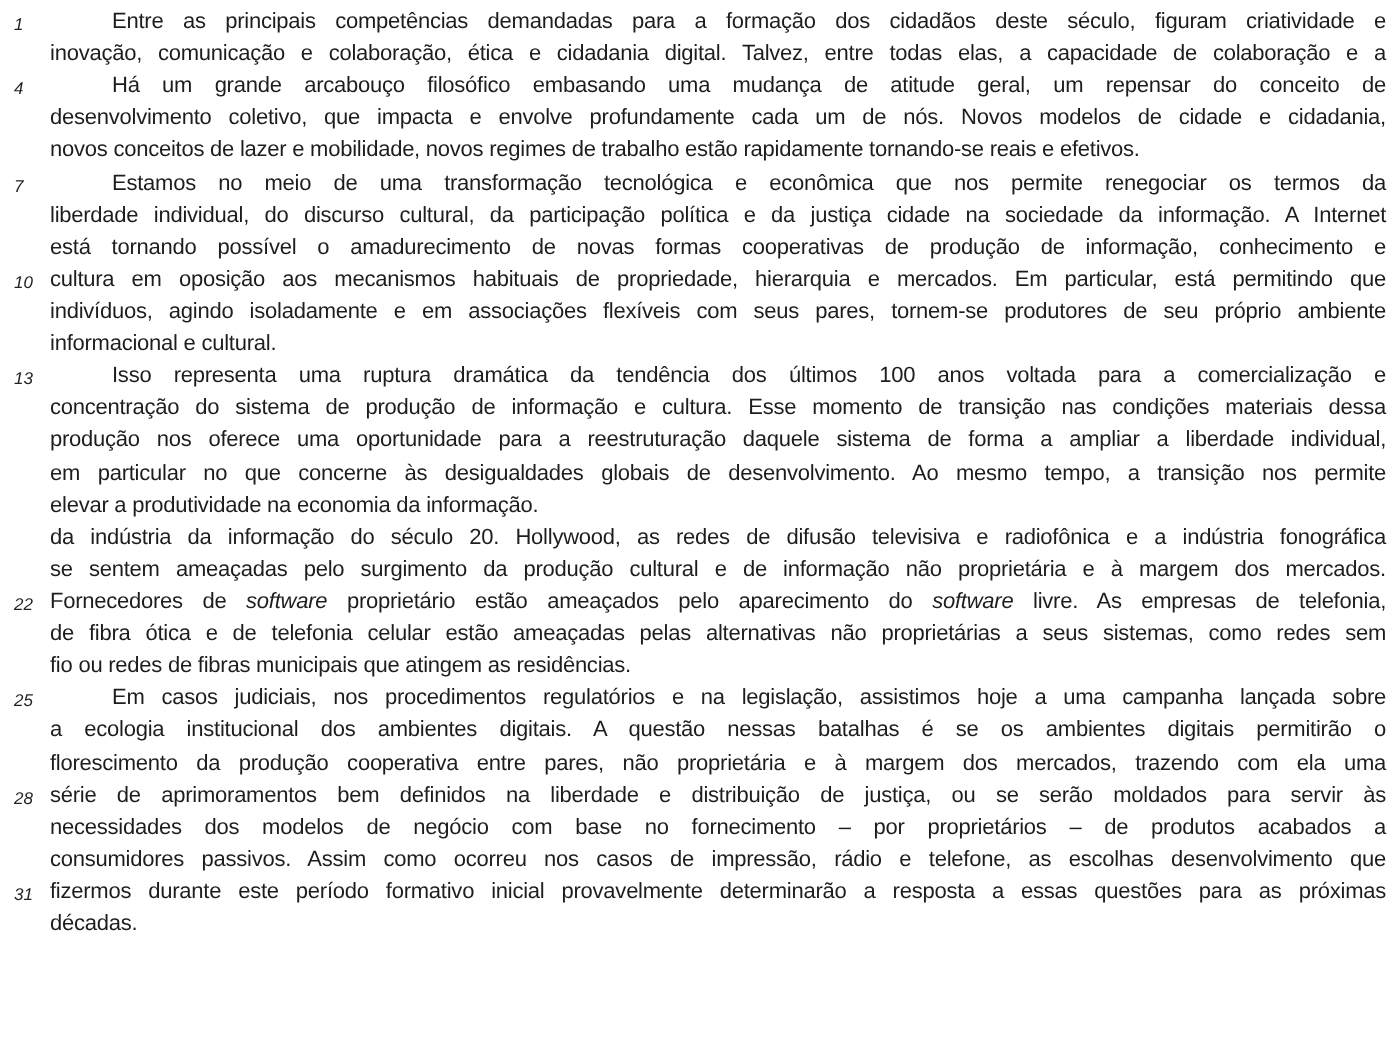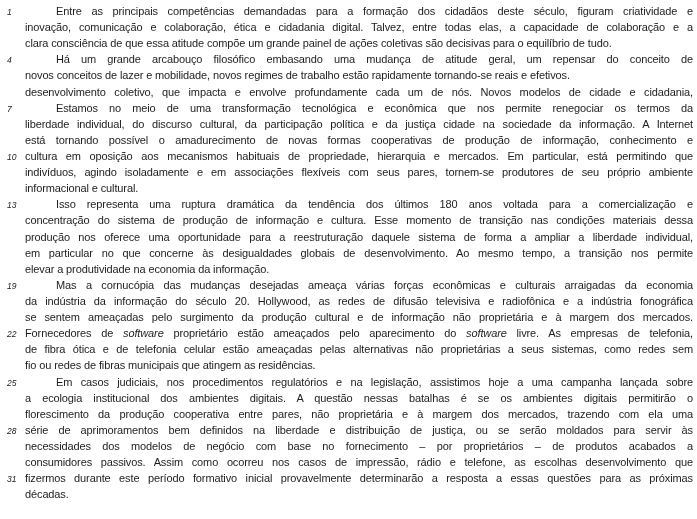--- a/index.html
+++ b/index.html
@@ -52,34 +52,30 @@
   <div>
       <div class="line">
         <span class="num">1</span>
         <div class="text indent">Entre as principais competências demandadas para a formação dos cidadãos deste século, figuram criatividade e</div>
       </div>
       <div class="line">
         <span class="num"></span>
         <div class="text">inovação, comunicação e colaboração, ética e cidadania digital. Talvez, entre todas elas, a capacidade de colaboração e a</div>
       </div>
       <div class="line">
-        <span class="num"></span>
-        <div class="text end">clara consciência de que essa atitude compõe um grande painel de ações coletivas são decisivas para o equilíbrio de tudo.</div>
-      </div>
-      <div class="line">
         <span class="num">4</span>
         <div class="text indent">Há um grande arcabouço filosófico embasando uma mudança de atitude geral, um repensar do conceito de</div>
       </div>
       <div class="line">
         <span class="num"></span>
-        <div class="text end">novos conceitos de lazer e mobilidade, novos regimes de trabalho estão rapidamente tornando-se reais e efetivos.</div>
+        <div class="text">desenvolvimento coletivo, que impacta e envolve profundamente cada um de nós. Novos modelos de cidade e cidadania,</div>
       </div>
       <div class="line">
         <span class="num"></span>
-        <div class="text">desenvolvimento coletivo, que impacta e envolve profundamente cada um de nós. Novos modelos de cidade e cidadania,</div>
+        <div class="text end">novos conceitos de lazer e mobilidade, novos regimes de trabalho estão rapidamente tornando-se reais e efetivos.</div>
       </div>
       <div class="line">
         <span class="num">7</span>
         <div class="text indent">Estamos no meio de uma transformação tecnológica e econômica que nos permite renegociar os termos da</div>
       </div>
       <div class="line">
         <span class="num"></span>
         <div class="text">liberdade individual, do discurso cultural, da participação política e da justiça cidade na sociedade da informação. A Internet</div>
       </div>
       <div class="line">
@@ -93,41 +89,37 @@
       <div class="line">
         <span class="num"></span>
         <div class="text">indivíduos, agindo isoladamente e em associações flexíveis com seus pares, tornem-se produtores de seu próprio ambiente</div>
       </div>
       <div class="line">
         <span class="num"></span>
         <div class="text end">informacional e cultural.</div>
       </div>
       <div class="line">
         <span class="num">13</span>
-        <div class="text indent">Isso representa uma ruptura dramática da tendência dos últimos 180 anos voltada para a comercialização e</div>
+        <div class="text indent">Isso representa uma ruptura dramática da tendência dos últimos 100 anos voltada para a comercialização e</div>
       </div>
       <div class="line">
         <span class="num"></span>
         <div class="text">concentração do sistema de produção de informação e cultura. Esse momento de transição nas condições materiais dessa</div>
       </div>
       <div class="line">
         <span class="num"></span>
         <div class="text">produção nos oferece uma oportunidade para a reestruturação daquele sistema de forma a ampliar a liberdade individual,</div>
       </div>
       <div class="line">
         <span class="num"></span>
         <div class="text">em particular no que concerne às desigualdades globais de desenvolvimento. Ao mesmo tempo, a transição nos permite</div>
       </div>
       <div class="line">
         <span class="num"></span>
         <div class="text end">elevar a produtividade na economia da informação.</div>
-      </div>
-      <div class="line">
-        <span class="num">19</span>
-        <div class="text indent">Mas a cornucópia das mudanças desejadas ameaça várias forças econômicas e culturais arraigadas da economia</div>
       </div>
       <div class="line">
         <span class="num"></span>
         <div class="text">da indústria da informação do século 20. Hollywood, as redes de difusão televisiva e radiofônica e a indústria fonográfica</div>
       </div>
       <div class="line">
         <span class="num"></span>
         <div class="text">se sentem ameaçadas pelo surgimento da produção cultural e de informação não proprietária e à margem dos mercados.</div>
       </div>
       <div class="line">

